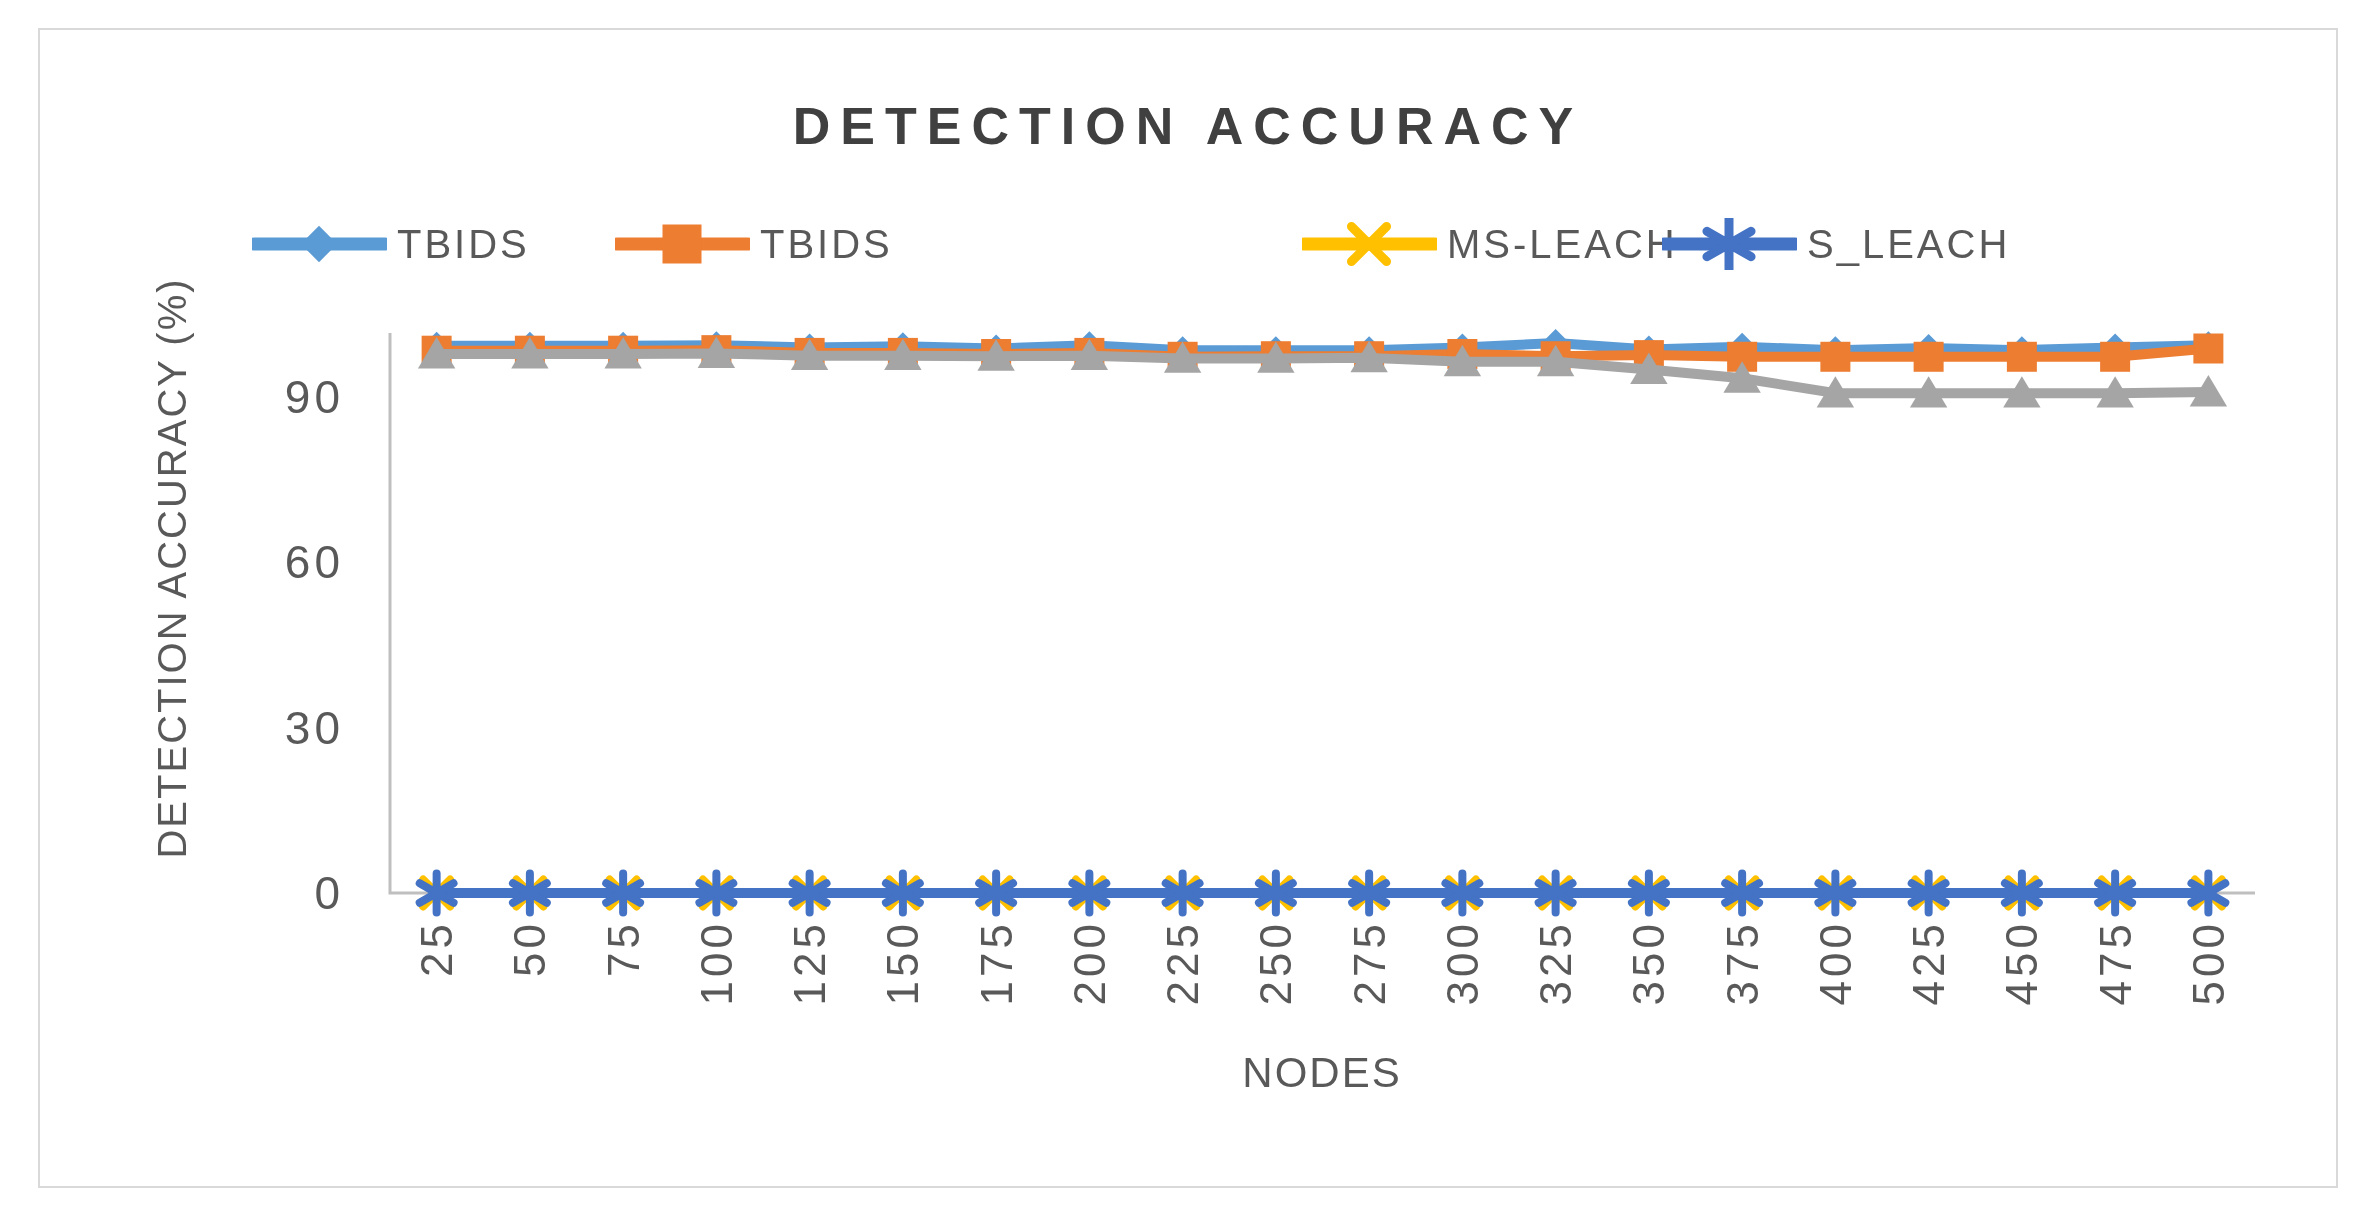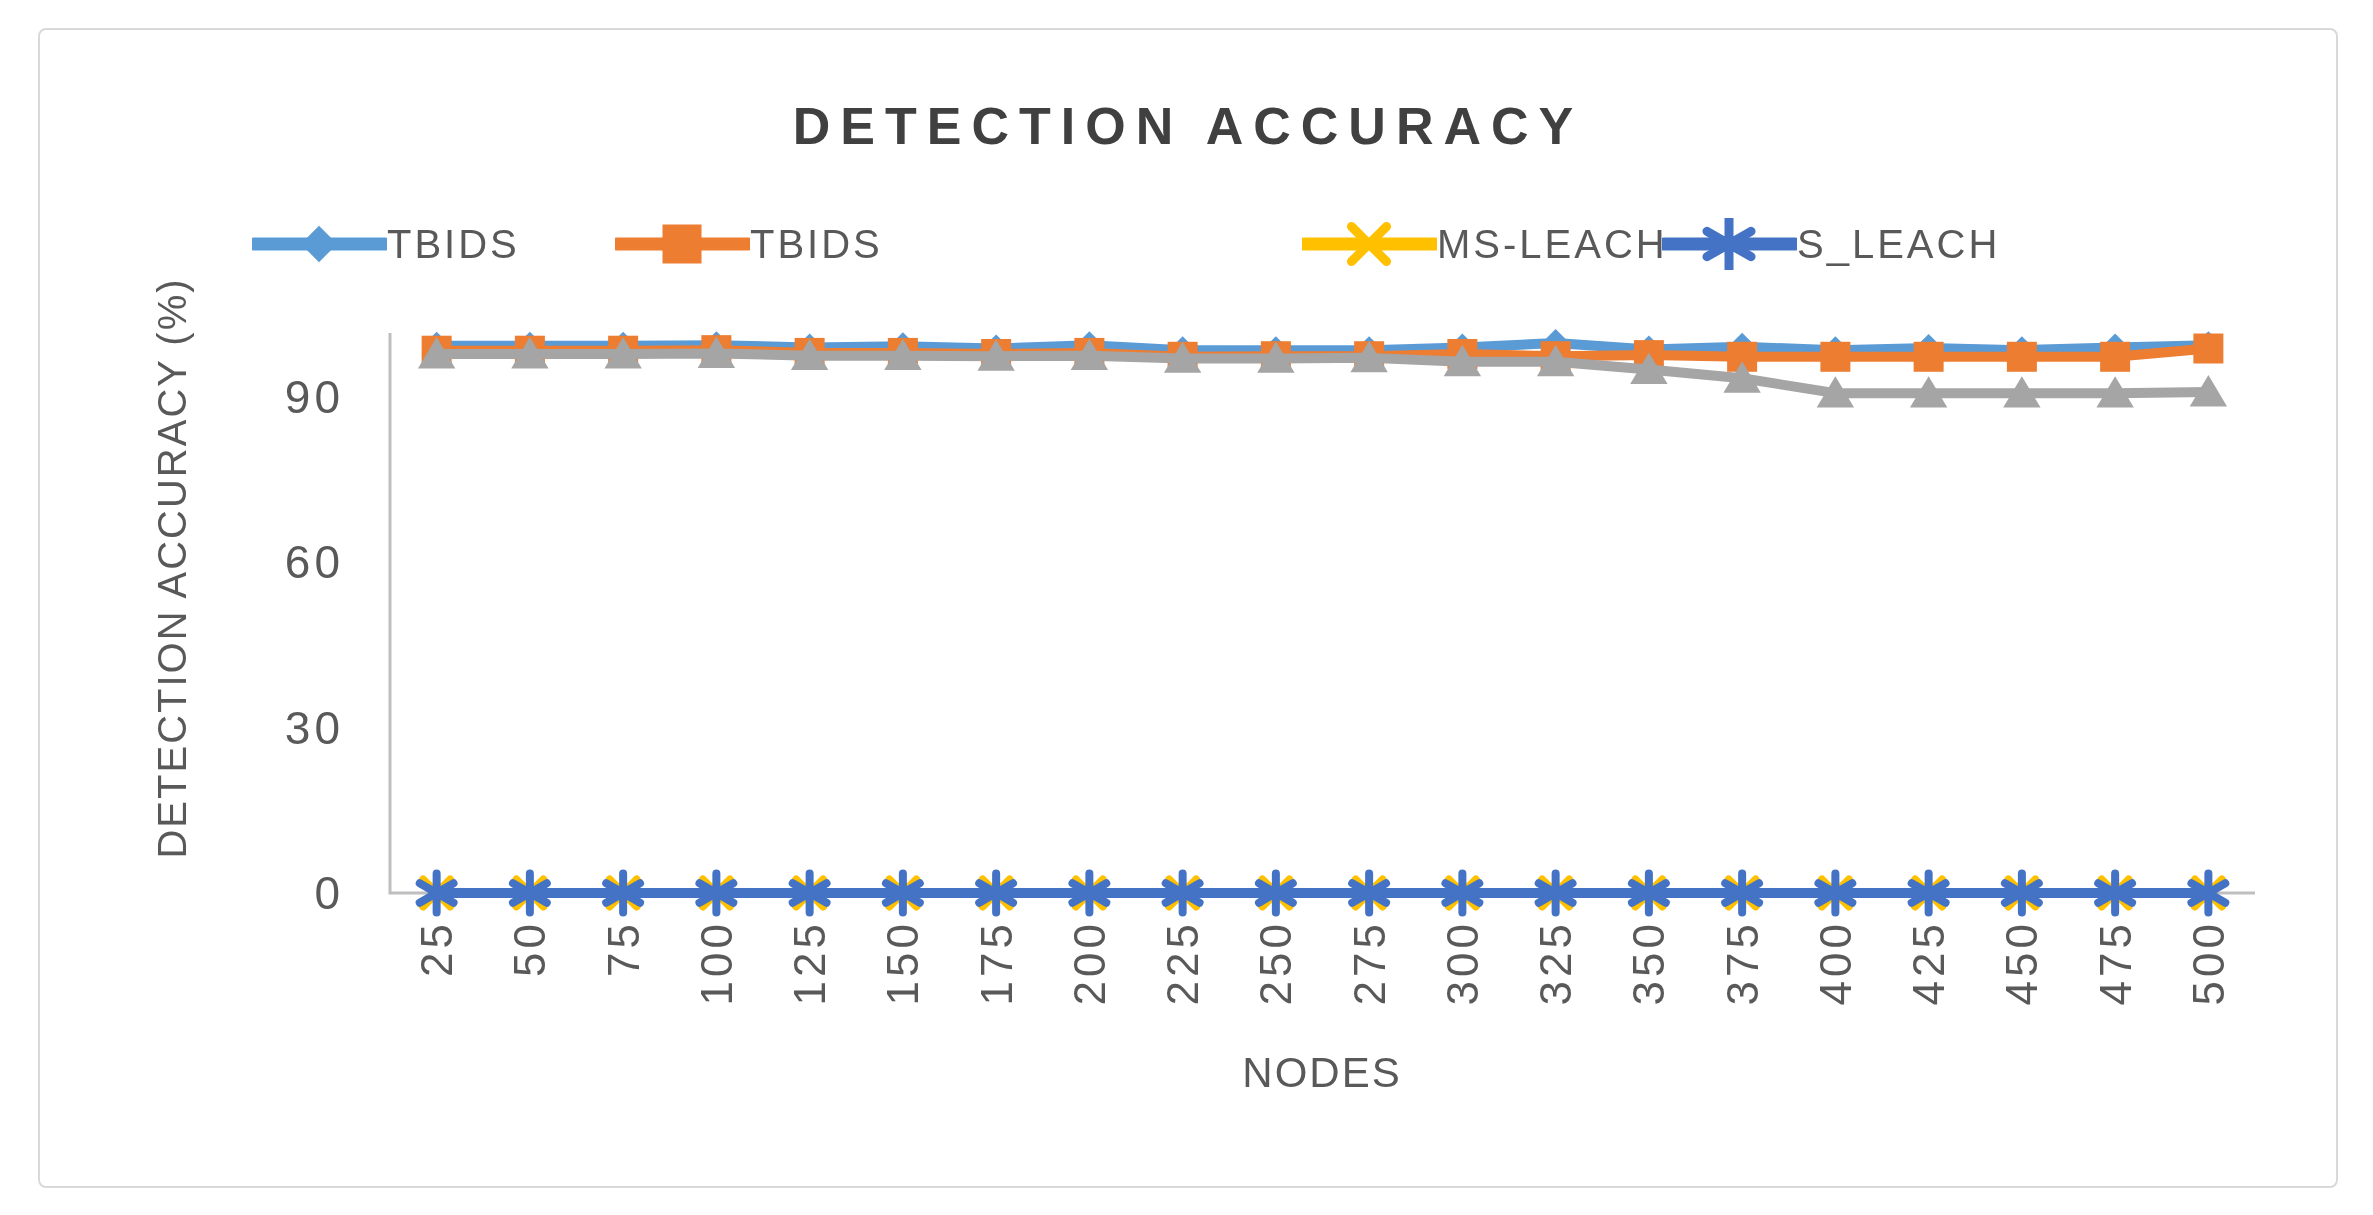--- a/index.html
+++ b/index.html
@@ -1,25 +1,25 @@
 <!DOCTYPE html>
 <html><head>
 <meta charset="utf-8">
 <style>
   html,body{margin:0;padding:0;background:#ffffff;}
   .page{position:relative;width:2373px;height:1215px;background:#ffffff;
         font-family:"Liberation Sans",sans-serif;overflow:hidden;}
   .chart-card{position:absolute;left:38px;top:28px;width:2296px;height:1156px;
-        border:2px solid #d9d9d9;border-radius:8px;background:#ffffff;}
+        border:2px solid #d9d9d9;border-radius:0;background:#ffffff;}
   .chart-title{position:absolute;left:0;right:0;top:66px;text-align:center;
         font-size:52px;font-weight:bold;letter-spacing:10px;color:#404040;}
   .legend{position:absolute;left:0;top:188px;width:100%;height:52px;}
   .legend-item{position:absolute;display:flex;align-items:center;height:52px;}
   .legend-item .sw{width:135px;height:52px;flex:0 0 auto;}
-  .legend-label{font-size:40px;letter-spacing:3px;color:#595959;white-space:nowrap;}
+  .legend-label{font-size:40px;letter-spacing:3px;color:#595959;margin-left:10px;white-space:nowrap;}
   #plot{position:absolute;left:0;top:0;width:2373px;height:1215px;pointer-events:none;}
   #plot text{font-family:"Liberation Sans",sans-serif;fill:#595959;}
 </style>
 </head>
 <body>
 
 <div class="page">
 
   <div class="chart-card">
 

